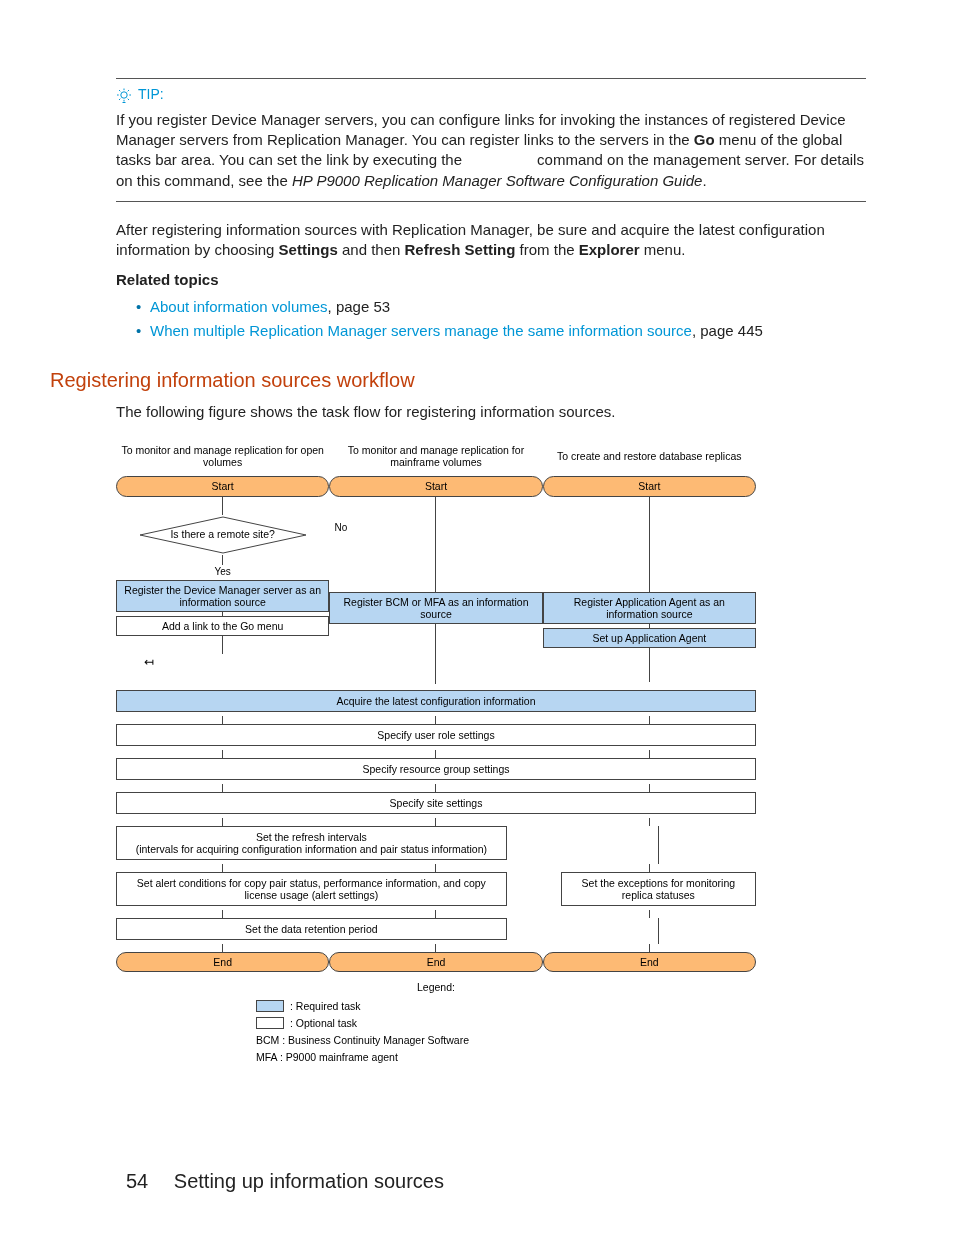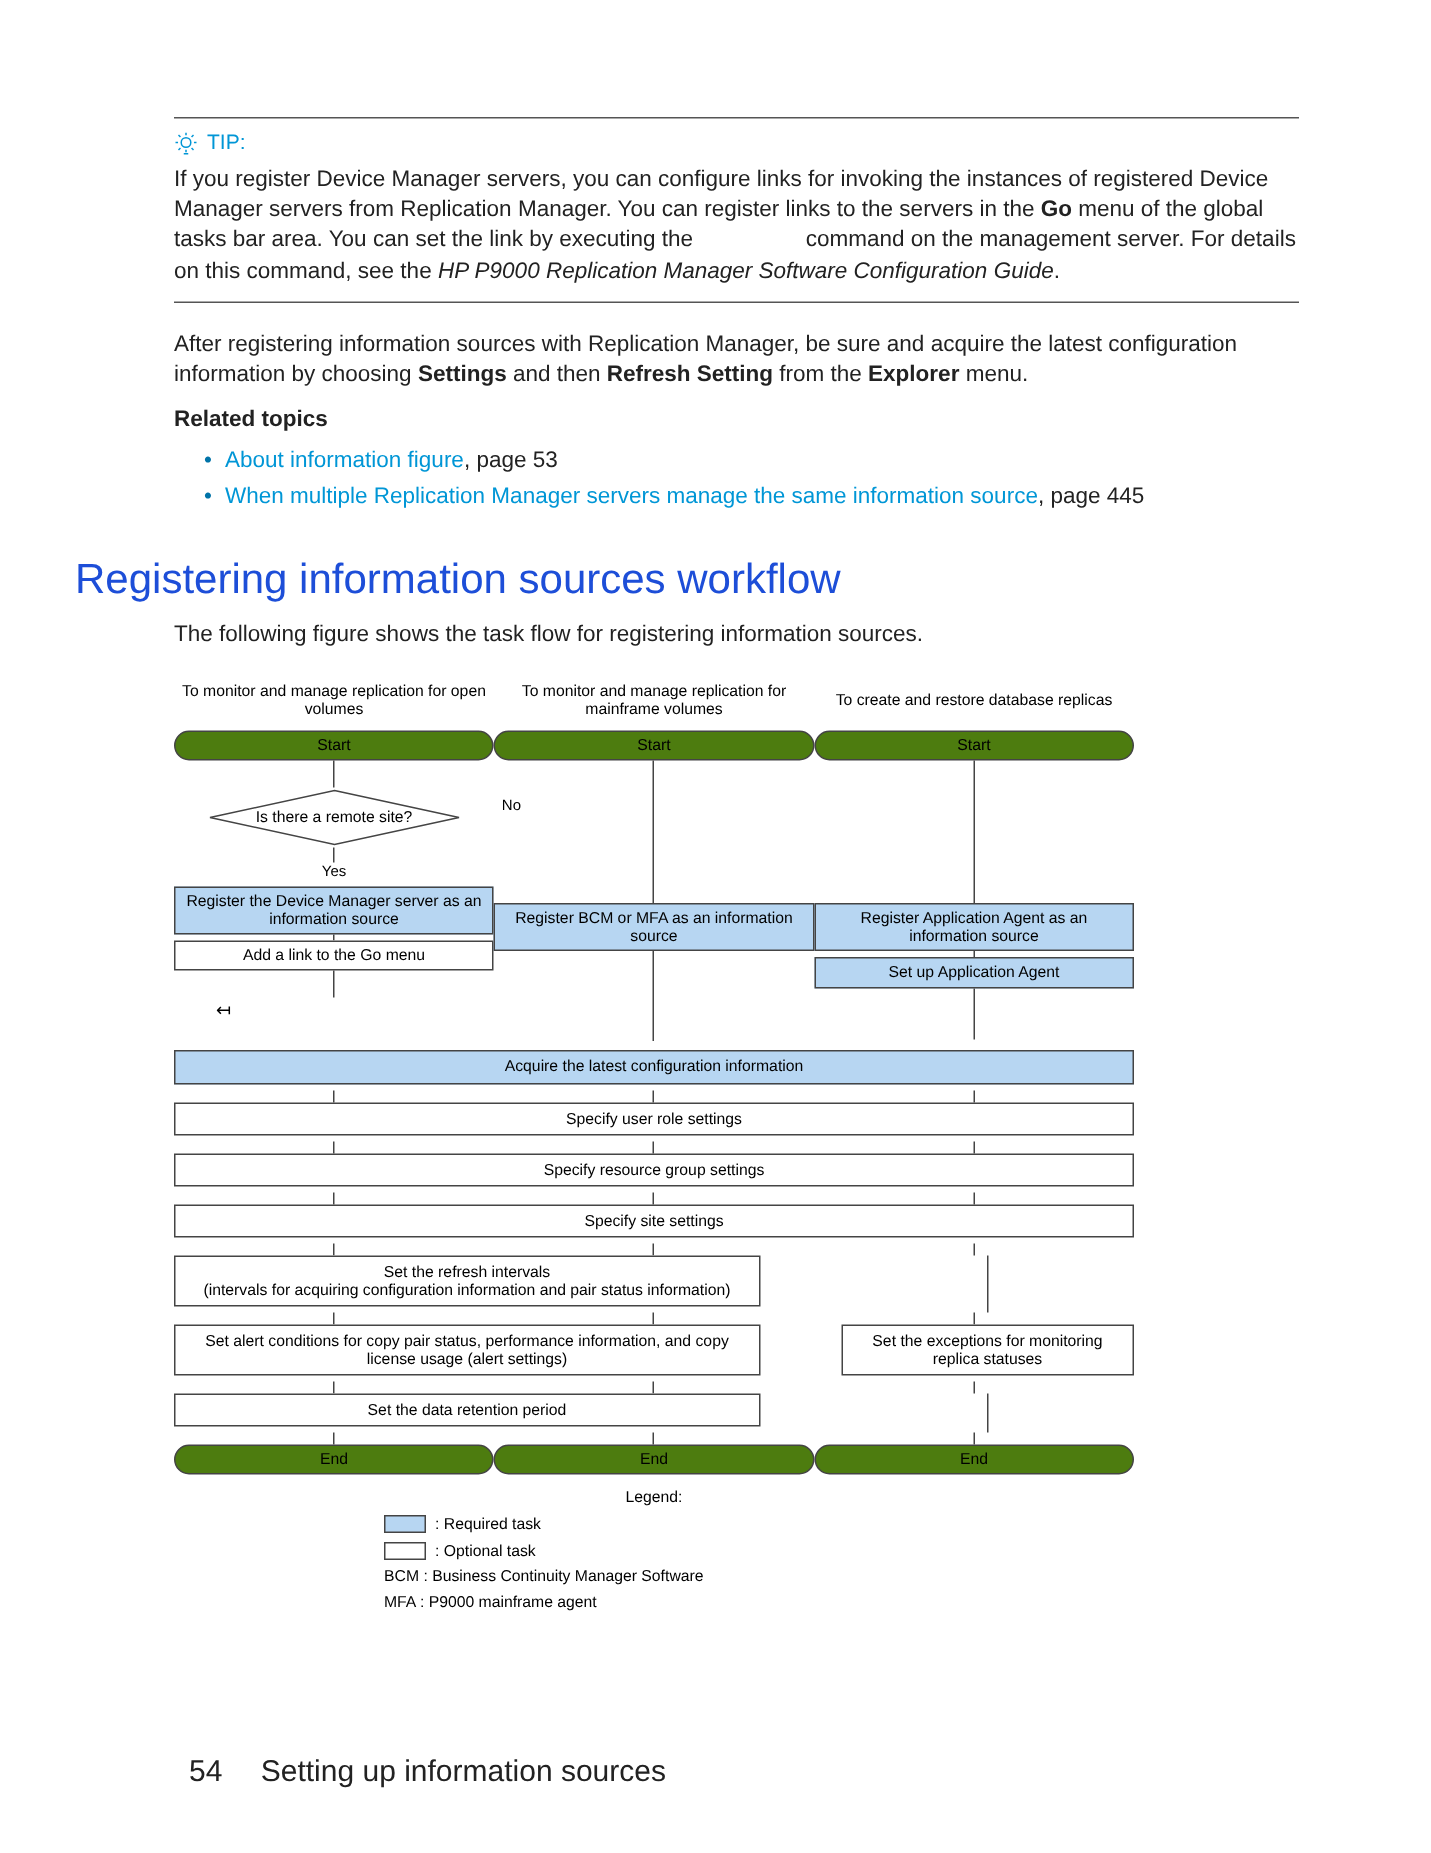--- a/index.html
+++ b/index.html
@@ -19,28 +19,28 @@
   .tip-icon { width: 16px; height: 16px; display: inline-block; }
   .tip-body { font-size: 15px; }
   .italic { font-style: italic; }
   .bold { font-weight: bold; }
   .after-tip { margin-left: 28px; margin-bottom: 10px; }
   .related-head { font-weight: bold; margin-left: 28px; margin-top: 6px; margin-bottom: 6px; font-size:15px;}
   ul.related { list-style: none; margin-left: 48px; }
   ul.related li { position: relative; padding-left: 14px; margin-bottom: 4px; font-size:15px;}
   ul.related li::before { content: "•"; color: #0073a8; position: absolute; left: 0; }
   .link { color: #0096d6; }
-  h2.section { color: #1d4ed8; font-weight: normal; font-size: 28px; margin-top: 26px; margin-bottom: 8px; margin-left:-40px; position:relative; left:0;}
+  h2.section { color: #c2410c; font-weight: normal; font-size: 20px; margin-top: 26px; margin-bottom: 8px; margin-left:-40px; position:relative; left:0;}
   .intro { margin-left: 28px; margin-bottom: 14px; }
   
   .diagram { margin-left: 28px; width: 640px; font-size: 10.5px; color:#000;}
   .cols { display: flex; }
   .col { flex: 1 1 0; display:flex; flex-direction:column; align-items:center; }
   .col-head { text-align: center; min-height: 40px; display:flex; align-items:center; justify-content:center; padding:0 4px; line-height:1.2;}
-  .pill { border: 1px solid #444; border-radius: 12px; padding: 2px 0; text-align:center; width: 100%; background:#4d7c0f;}
+  .pill { border: 1px solid #444; border-radius: 12px; padding: 2px 0; text-align:center; width: 100%; background:#fdba74;}
   .box { border:1px solid #444; background:#fff; text-align:center; padding:3px 4px; width:100%; line-height:1.15;}
   .box.req { background:#b7d6f2; }
   .vline { width:1px; background:#444; }
   .vshort { height:10px; }
   .vmed { height:18px; }
   .yn { font-size:10px; }
   .yn.no { position:absolute; right:-18px; top:6px;}
   .row-decision { display:flex; align-items:center; width:100%; justify-content:center; position:relative;}
   .full { margin-top:6px; }
   .fullbox { border:1px solid #444; background:#fff; text-align:center; padding:4px 6px; width:100%; line-height:1.15; margin-bottom:4px;}
@@ -86,21 +86,21 @@
     <span>If you register Device Manager servers, you can configure links for invoking the instances of registered Device Manager servers from Replication Manager. You can register links to the servers in the </span><span class="bold">Go</span><span> menu of the global tasks bar area. You can set the link by executing the </span><span style="color:#fff">hcmdslink</span><span> command on the management server. For details on this command, see the </span><span class="italic">HP P9000 Replication Manager Software Configuration Guide</span><span>.</span>
   </div>
 </div>
 
 <p class="after-tip">
   <span>After registering information sources with Replication Manager, be sure and acquire the latest configuration information by choosing </span><span class="bold">Settings</span><span> and then </span><span class="bold">Refresh Setting</span><span> from the </span><span class="bold">Explorer</span><span> menu.</span>
 </p>
 
 <div class="related-head">Related topics</div>
 <ul class="related">
-  <li><span class="link">About information figure</span><span>, page 53</span></li>
+  <li><span class="link">About information volumes</span><span>, page 53</span></li>
   <li><span class="link">When multiple Replication Manager servers manage the same information source</span><span>, page 445</span></li>
 </ul>
 
 <h2 class="section" style="margin-left:-38px;">Registering information sources workflow</h2>
 <p class="intro">The following figure shows the task flow for registering information sources.</p>
 
 <div class="diagram">
   <div class="cols">
 
     <div class="col">

